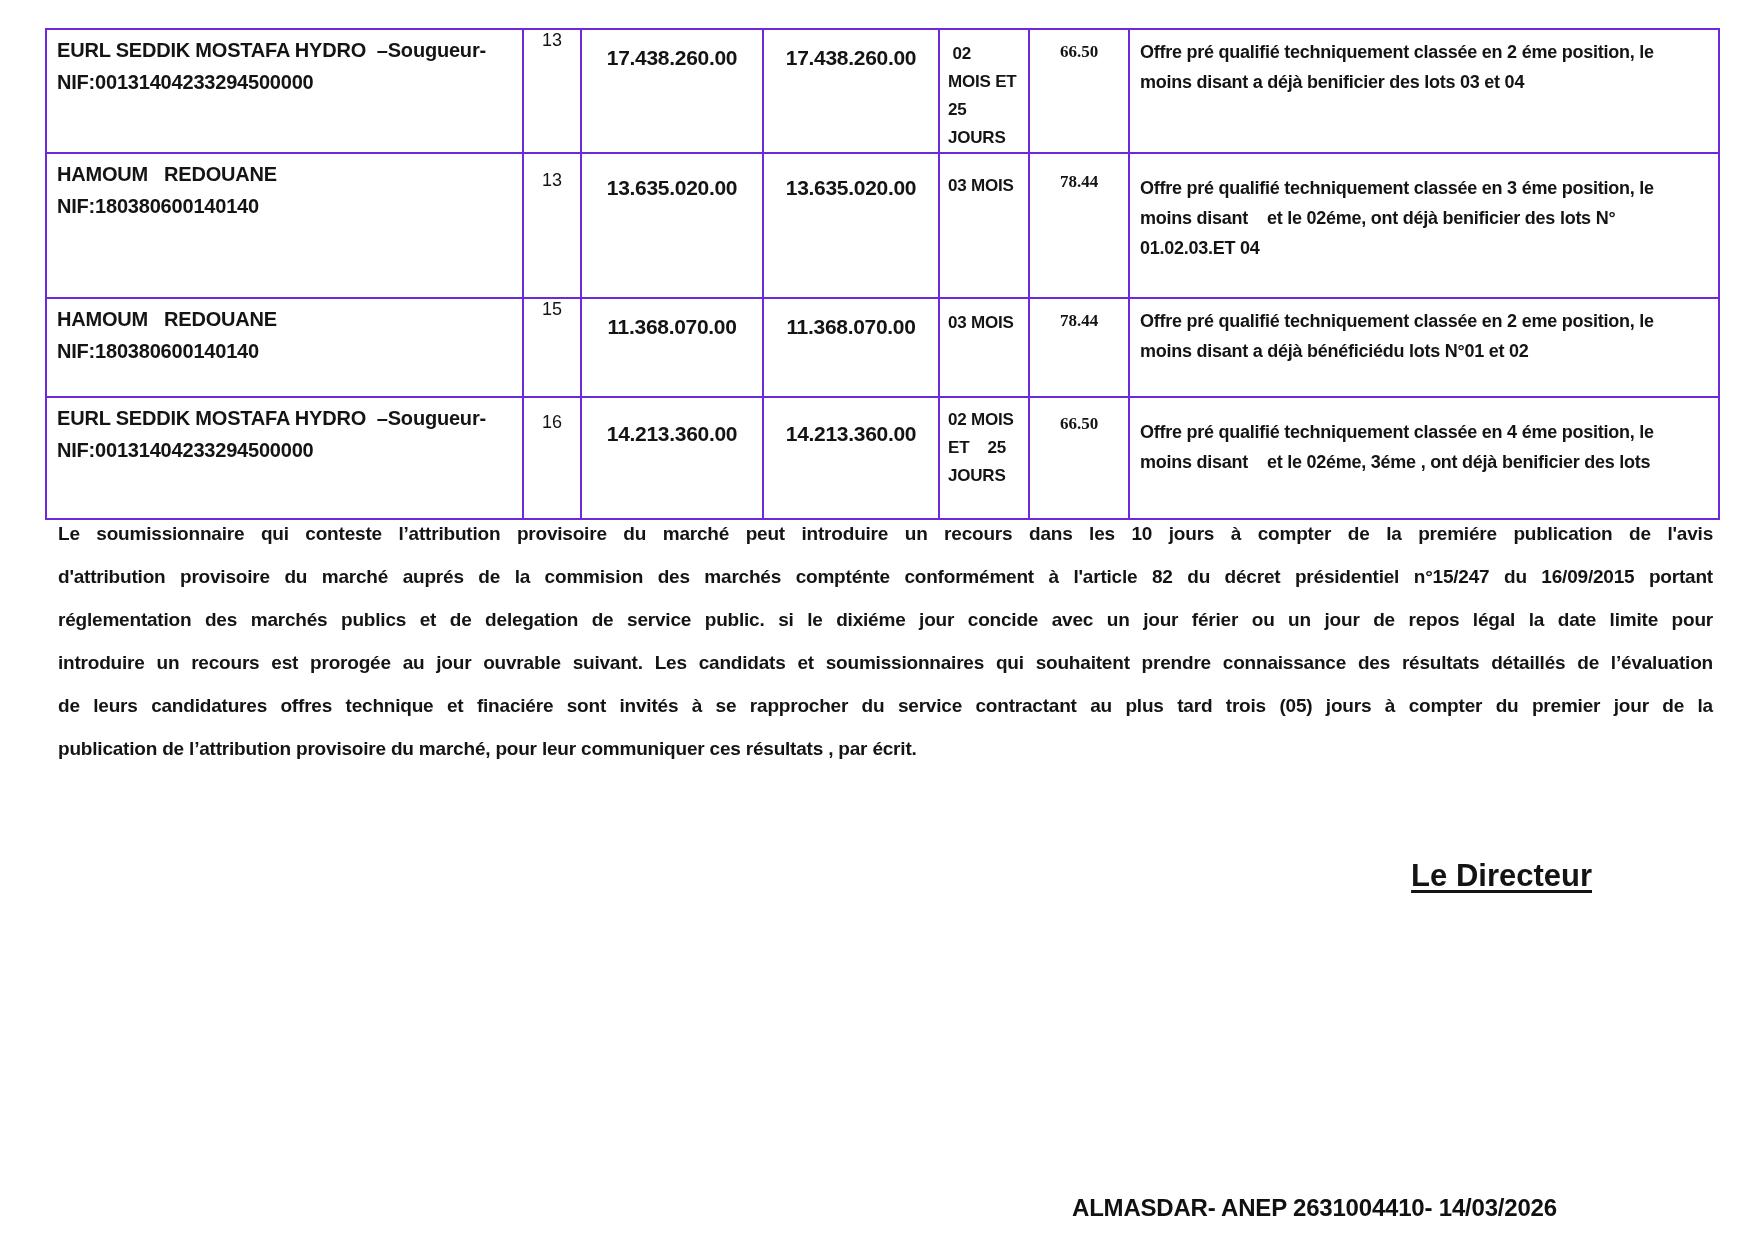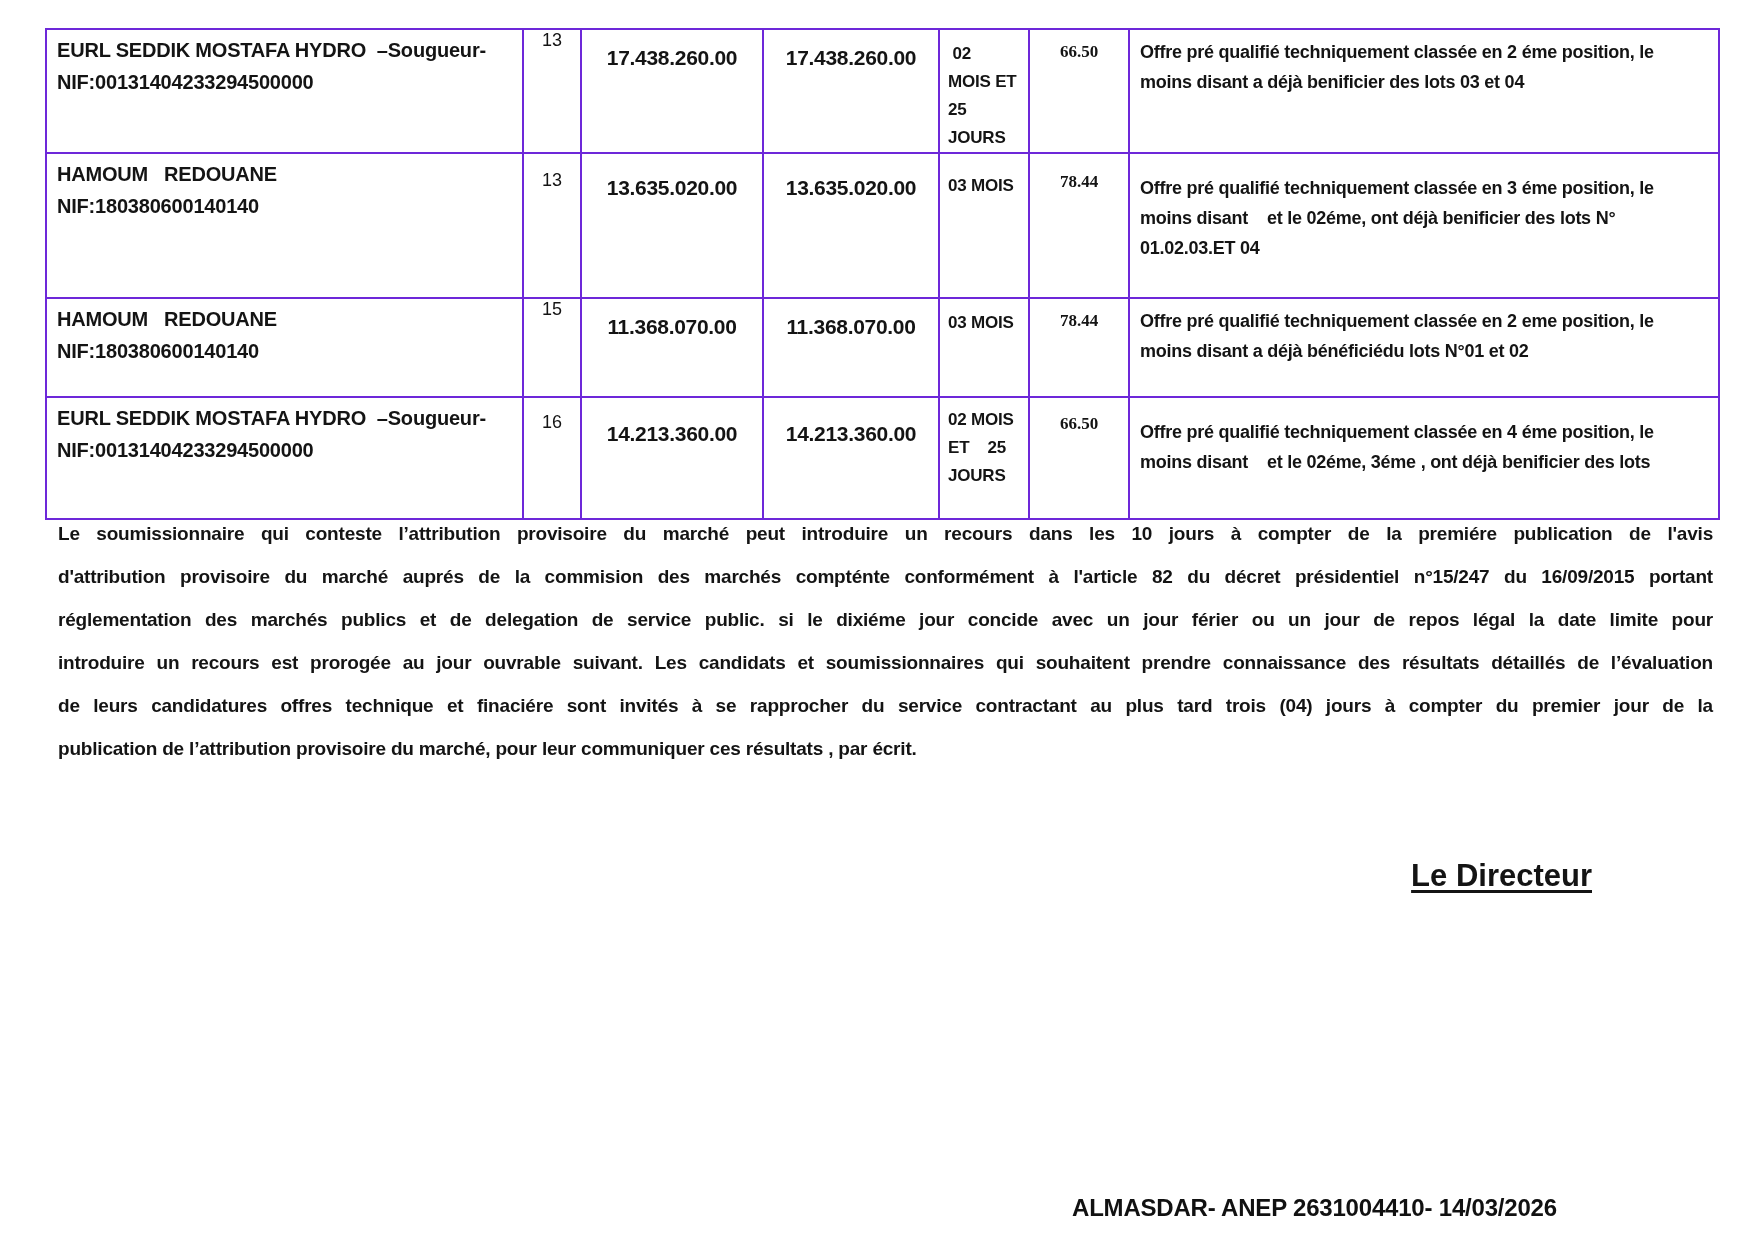--- a/index.html
+++ b/index.html
@@ -136,21 +136,21 @@
       <td class="cell-obs" style="padding-top:20px;">Offre pré qualifié techniquement classée en 4 éme position, le moins disant    et le 02éme, 3éme , ont déjà benificier des lots</td>
     </tr>
   </tbody>
 </table>
 
 <div class="paragraph">
   <div class="para-line">Le soumissionnaire qui conteste l’attribution provisoire du marché peut introduire un recours dans les 10 jours à compter de la premiére publication de l'avis</div>
   <div class="para-line">d'attribution provisoire du marché auprés de la commision des marchés compténte conformément à l'article 82 du décret présidentiel n°15/247 du 16/09/2015 portant</div>
   <div class="para-line">réglementation des marchés publics et de delegation de service public. si le dixiéme jour concide avec un jour férier ou un jour de repos légal la date limite pour</div>
   <div class="para-line">introduire un recours est prorogée au jour ouvrable suivant. Les candidats et soumissionnaires qui souhaitent prendre connaissance des résultats détaillés de l’évaluation</div>
-  <div class="para-line">de leurs candidatures offres technique et finaciére sont invités à se rapprocher du service contractant au plus tard trois (04) jours à compter du premier jour de la</div>
+  <div class="para-line">de leurs candidatures offres technique et finaciére sont invités à se rapprocher du service contractant au plus tard trois (05) jours à compter du premier jour de la</div>
   <div class="para-line last">publication de l’attribution provisoire du marché, pour leur communiquer ces résultats , par écrit.</div>
 </div>
 
 <div class="signature">
   <span>Le Directeur</span>
 </div>
 
 <div class="footer">ALMASDAR- ANEP 2631004410- 14/03/2026</div>
 
 </body></html>

